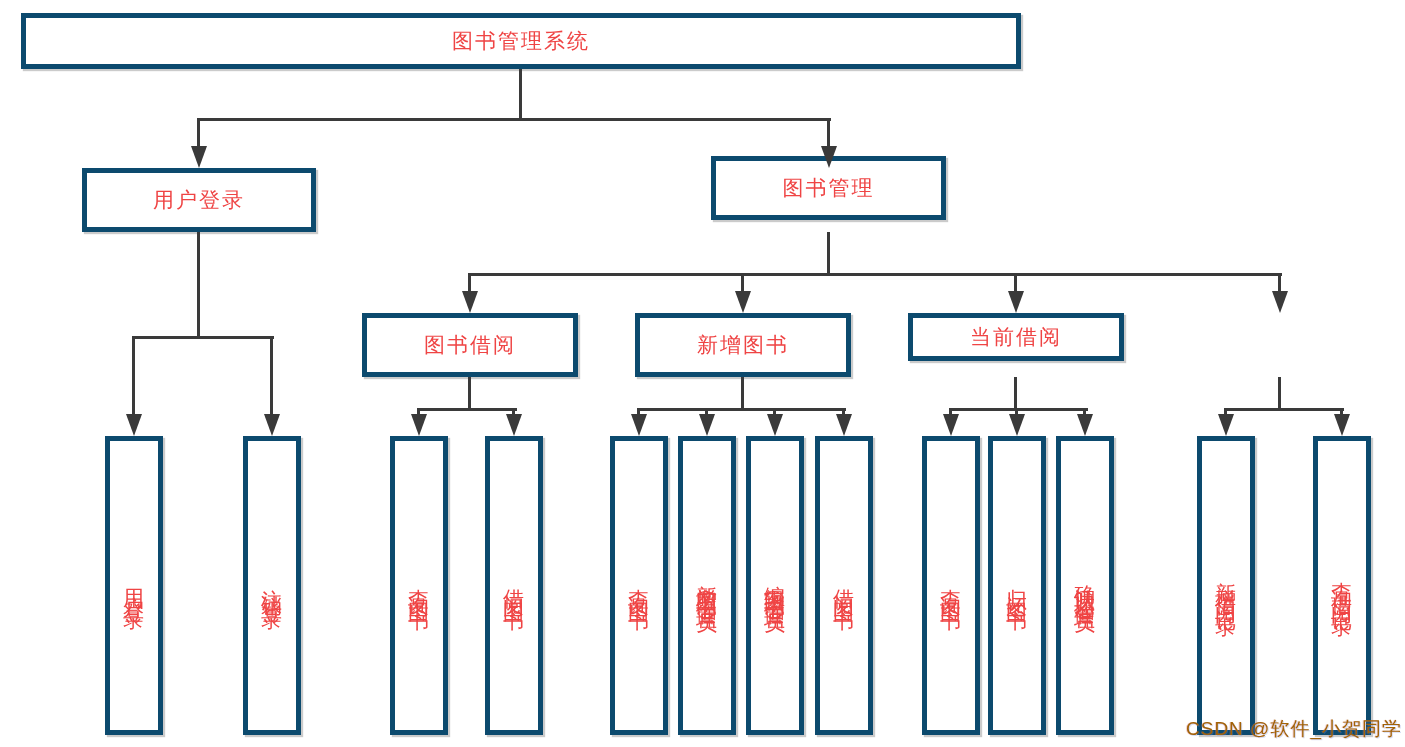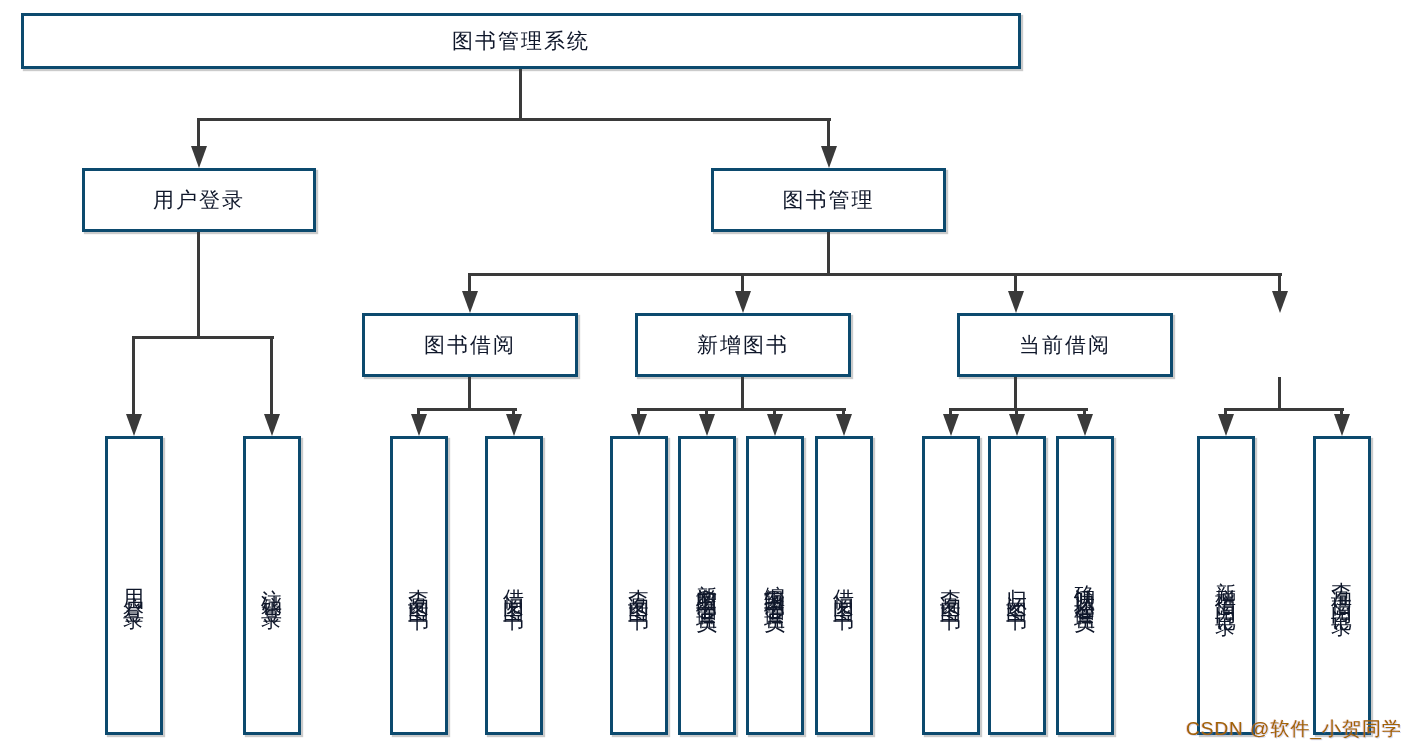--- a/index.html
+++ b/index.html
@@ -12,26 +12,26 @@
     position: relative;
     width: 1405px;
     height: 747px;
     background: #ffffff;
     overflow: hidden;
   }
   
   .box {
     position: absolute;
     box-sizing: border-box;
-    border: 3px solid #0c4a6e;
+    border: 5px solid #0c4a6e;
     background: #ffffff;
     display: flex;
     align-items: center;
     justify-content: center;
-    color: #0f172a;
+    color: #ef4444;
     box-shadow: 2px 2px 1px rgba(140,140,140,0.45);
   }
   .hlabel {
     font-size: 21px;
     letter-spacing: 2px;
     white-space: nowrap;
   }
   .vlabel {
     writing-mode: vertical-rl;
     font-size: 21px;
@@ -84,31 +84,31 @@
 
 <div class="stage">
 
   <div class="box" style="left:21px;top:13px;width:1000px;height:56px">
     <span class="hlabel">图书管理系统</span>
   </div>
 
   <div class="box" style="left:82px;top:168px;width:234px;height:64px">
     <span class="hlabel">用户登录</span>
   </div>
-  <div class="box" style="left:711px;top:168px;width:235px;height:64px">
+  <div class="box" style="left:711px;top:156px;width:235px;height:64px">
     <span class="hlabel">图书管理</span>
   </div>
 
   <div class="box" style="left:362px;top:313px;width:216px;height:64px">
     <span class="hlabel">图书借阅</span>
   </div>
   <div class="box" style="left:635px;top:313px;width:216px;height:64px">
     <span class="hlabel">新增图书</span>
   </div>
-  <div class="box" style="left:957px;top:313px;width:216px;height:64px">
+  <div class="box" style="left:908px;top:313px;width:216px;height:48px">
     <span class="hlabel">当前借阅</span>
   </div>
 
   <div class="box" style="left:105px;top:436px;width:58px;height:299px">
     <span class="vlabel">用户登录</span>
   </div>
   <div class="box" style="left:243px;top:436px;width:58px;height:299px">
     <span class="vlabel">注销登录</span>
   </div>
 

